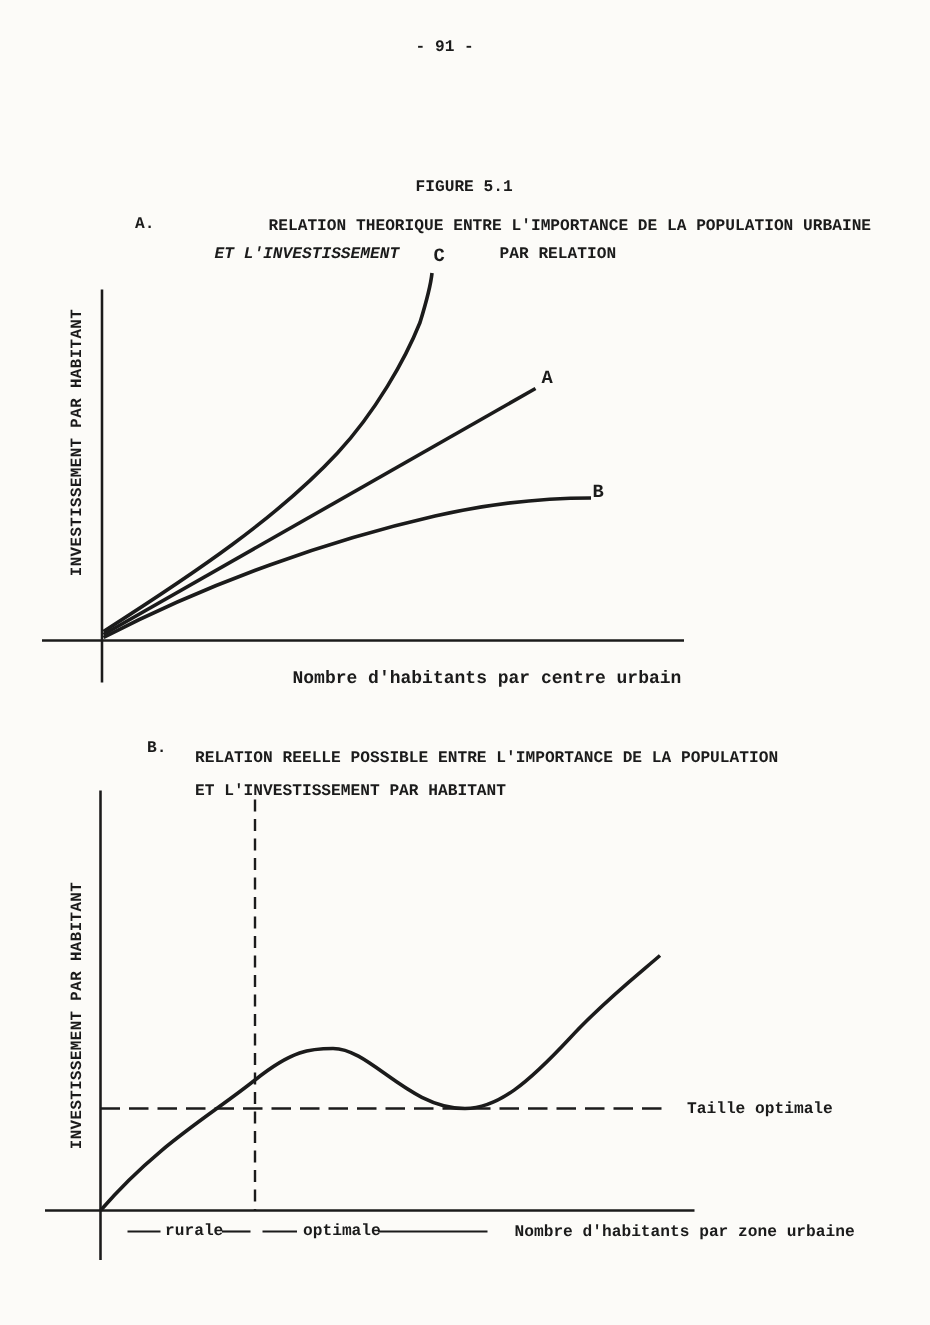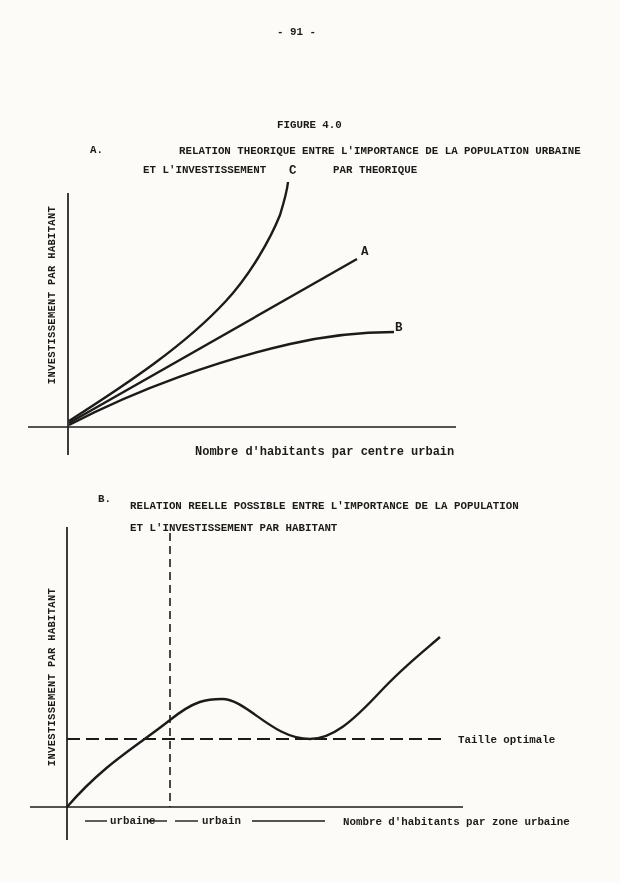--- a/index.html
+++ b/index.html
@@ -29,26 +29,26 @@
   svg { position:absolute; display:block; }
   svg path, svg line { fill:none; stroke:#1b1b1b; }
 </style>
 </head>
 <body>
 
 <div id="page">
 
   <div class="abs t108" style="left:277px; top:26px;">- 91 -</div>
 
-  <div class="abs t108" style="left:277px; top:119px;">FIGURE 4.0</div>
+  <div class="abs t108" style="left:277px; top:119px;">FIGURE 5.1</div>
 
   <div class="abs t108" style="left:90px; top:144px;">A.</div>
   <div class="abs t108" style="left:143px; top:145px;padding-left:36px;">RELATION THEORIQUE ENTRE L'IMPORTANCE DE LA POPULATION URBAINE</div>
-  <div class="abs t108" style="left:143px; top:164px;">ET L'INVESTISSEMENT</div>
-  <div class="abs t108" style="left:333px; top:164px;">PAR THEORIQUE</div>
+  <div class="abs t108" style="left:143px; top:164px;font-style:italic;">ET L'INVESTISSEMENT</div>
+  <div class="abs t108" style="left:333px; top:164px;">PAR RELATION</div>
 
   <svg viewBox="0 0 470 312" style="left:0; top:160px; width:470px; height:312px;">
     <line x1="68" y1="33" x2="68" y2="295" stroke-width="1.7"></line>
     <line x1="28" y1="267" x2="456" y2="267" stroke-width="1.7"></line>
     <path d="M69,261 C130,222 185,185 225,142 C250,115 270,80 280,55 C284,42 287,32 288,22" stroke-width="2.4"></path>
     <path d="M69,263 L357,99" stroke-width="2.4"></path>
     <path d="M69,265 C140,228 220,200 290,184 C325,176 358,172 394,172" stroke-width="2.4"></path>
   </svg>
 
   <div class="abs curve-label" style="left:289px; top:165px;">C</div>
@@ -69,17 +69,17 @@
     <line x1="67" y1="219" x2="443" y2="219" stroke-width="1.8" stroke-dasharray="13 6"></line>
     <path d="M67,287 C105,243 140,224 170,200 C195,180 207,179 222,179 C247,179 272,219 310,219 C332,219 352,202 380,172 C402,148 425,130 440,117" stroke-width="2.4"></path>
     <line x1="85" y1="301" x2="107" y2="301" stroke-width="1.4"></line>
     <line x1="148" y1="301" x2="167" y2="301" stroke-width="1.4"></line>
     <line x1="175" y1="301" x2="198" y2="301" stroke-width="1.4"></line>
     <line x1="252" y1="301" x2="325" y2="301" stroke-width="1.4"></line>
   </svg>
 
   <div class="vlabel" style="left:-48px; top:670px;">INVESTISSEMENT PAR HABITANT</div>
   <div class="abs t108" style="left:458px; top:734px;">Taille optimale</div>
-  <div class="abs t108" style="left:110px; top:815px;">urbaine</div>
-  <div class="abs t108" style="left:202px; top:815px;">urbain</div>
+  <div class="abs t108" style="left:110px; top:815px;">rurale</div>
+  <div class="abs t108" style="left:202px; top:815px;">optimale</div>
   <div class="abs t108" style="left:343px; top:816px;">Nombre d'habitants par zone urbaine</div>
 
 </div>
 
 </body></html>

